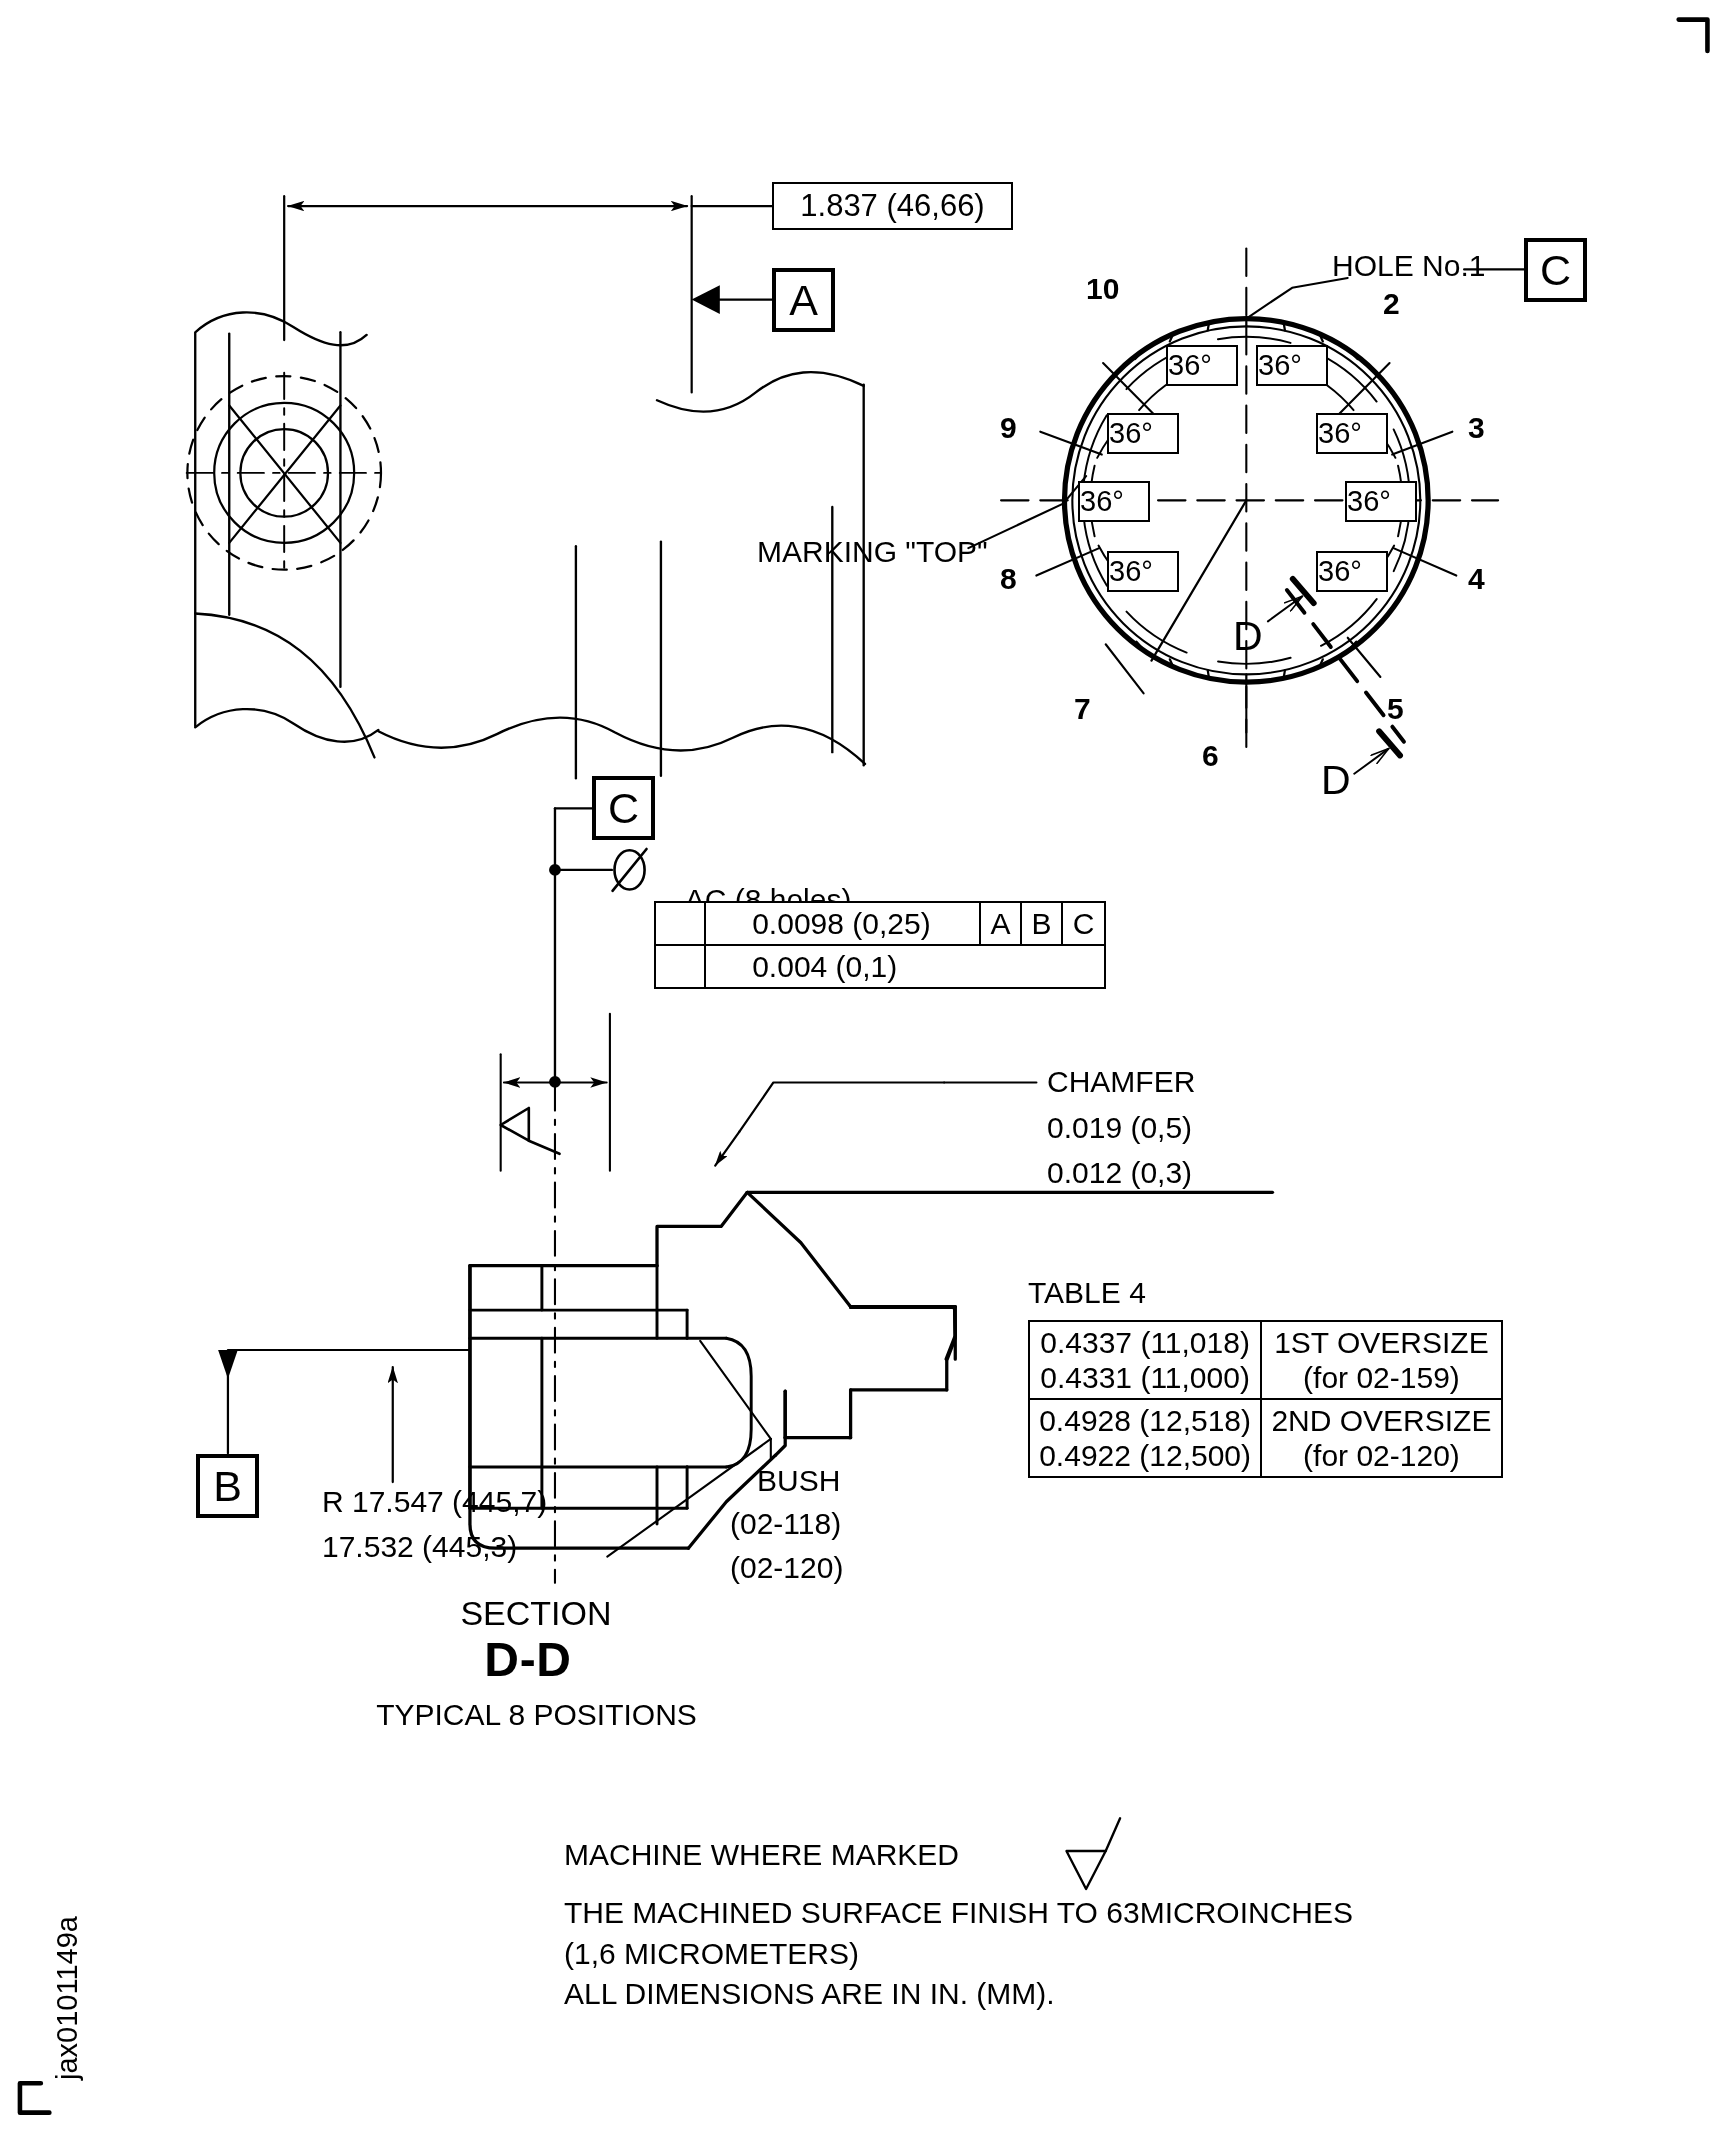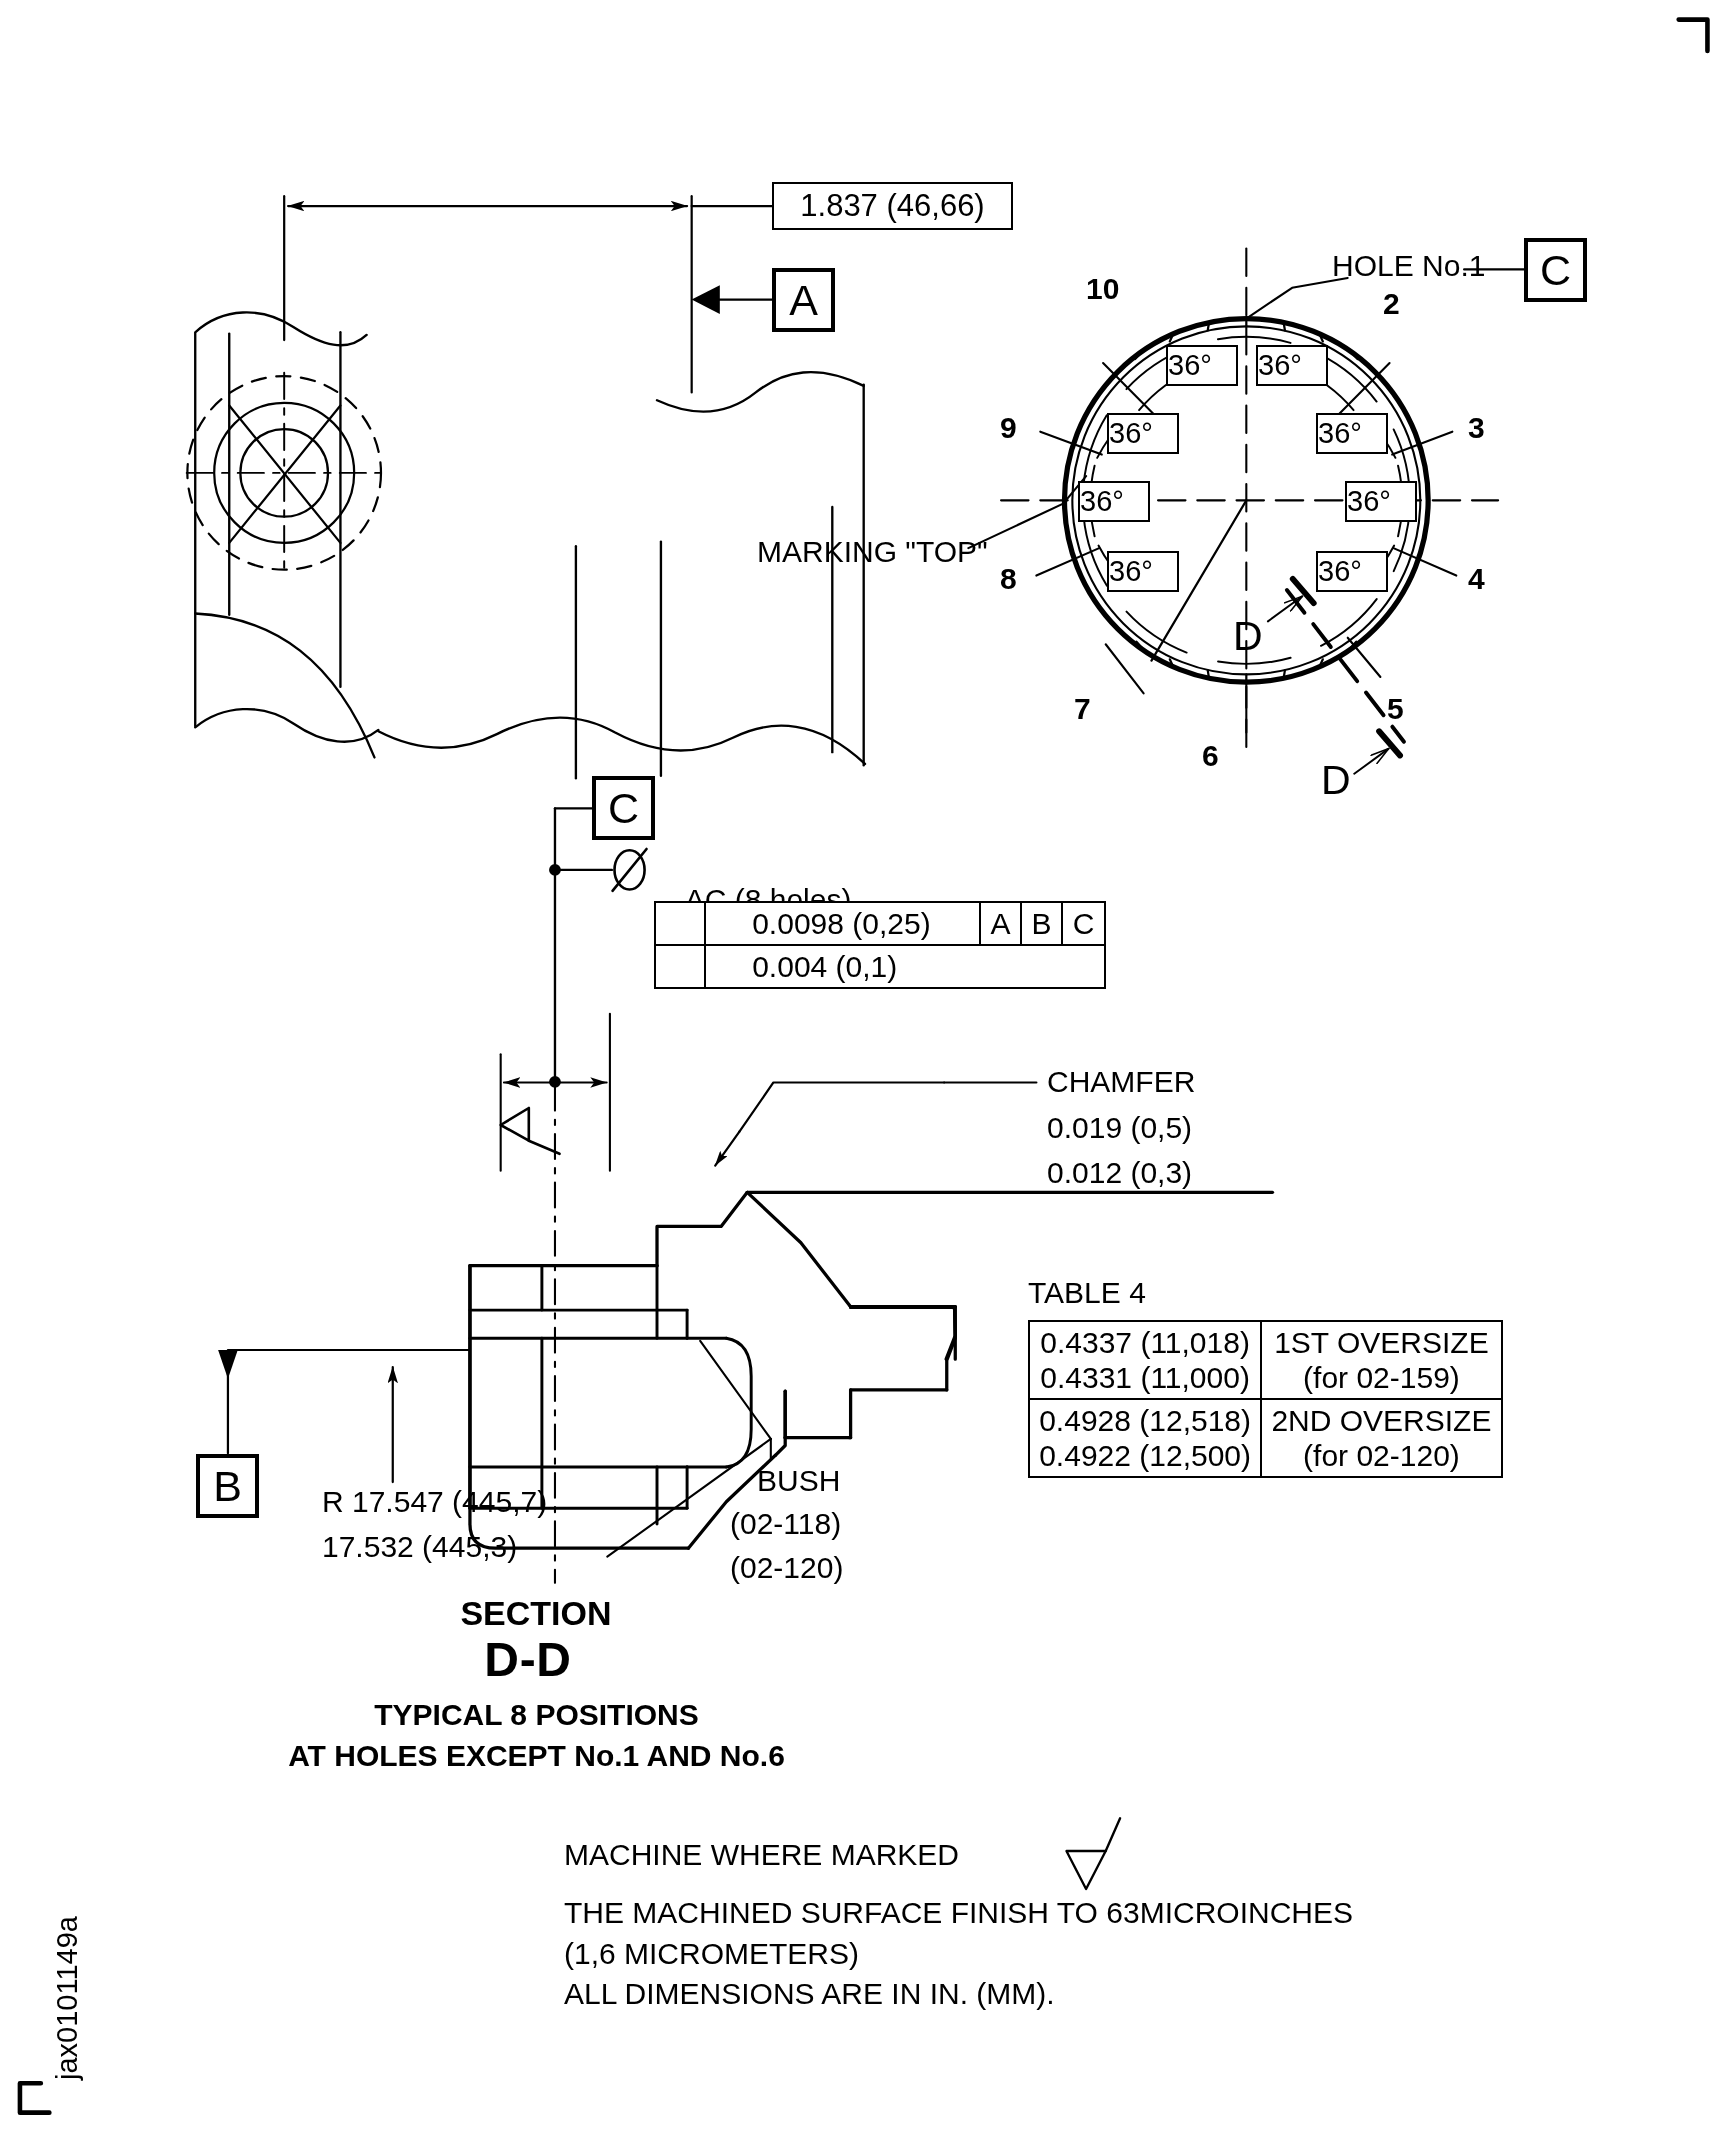--- a/index.html
+++ b/index.html
@@ -27,21 +27,21 @@
     line-height:1.05;
     font-family:"Liberation Sans", sans-serif;
     color:#000;
   }
   .t-note{font-size:30px;}
   .t-num{font-size:30px;font-weight:bold;}
   .t-sec{font-size:34px;}
   .t-dd{font-size:48px;font-weight:bold;letter-spacing:0.7px;}
   .t-tbl{font-size:30px;}
   .t-holeD{font-size:41px;}
-  .center{text-align:center;font-weight:bold;}
+  .center{text-align:center;}
   .datumbox{
     position:absolute;
     border:4.6px solid #000;
     box-sizing:border-box;
     display:flex;
     align-items:center;
     justify-content:center;
     font-size:43px;
     background:#fff;
   }
@@ -542,21 +542,20 @@
   <div class="datumbox" style="left:196px;top:1454px;width:63px;height:64px;">
     <span>B</span>
   </div>
 
   <div class="txt t-note" style="left:322px;top:1486px;">R 17.547 (445,7)</div>
   <div class="txt t-note" style="left:322px;top:1531px;">17.532 (445,3)</div>
 
   <div class="txt t-sec center" style="left:392px;top:1596px;width:288px;">SECTION</div>
   <div class="txt t-dd center" style="left:384px;top:1635px;width:288px;">D-D</div>
   <div class="txt t-note center" style="left:288px;top:1699px;width:497px;">TYPICAL 8 POSITIONS</div>
-  <div class="txt t-note center" style="left:216px;top:1740px;width:641px;">AT HOLES EXCEPT No.1 AND No.6</div>
 
   <div class="txt t-tbl" style="left:1028px;top:1277px;">TABLE 4</div>
 
   <table id="table4">
     <tbody>
     <tr>
       <td>
         <div>0.4337 (11,018)</div>
         <div>0.4331 (11,000)</div>
       </td>

